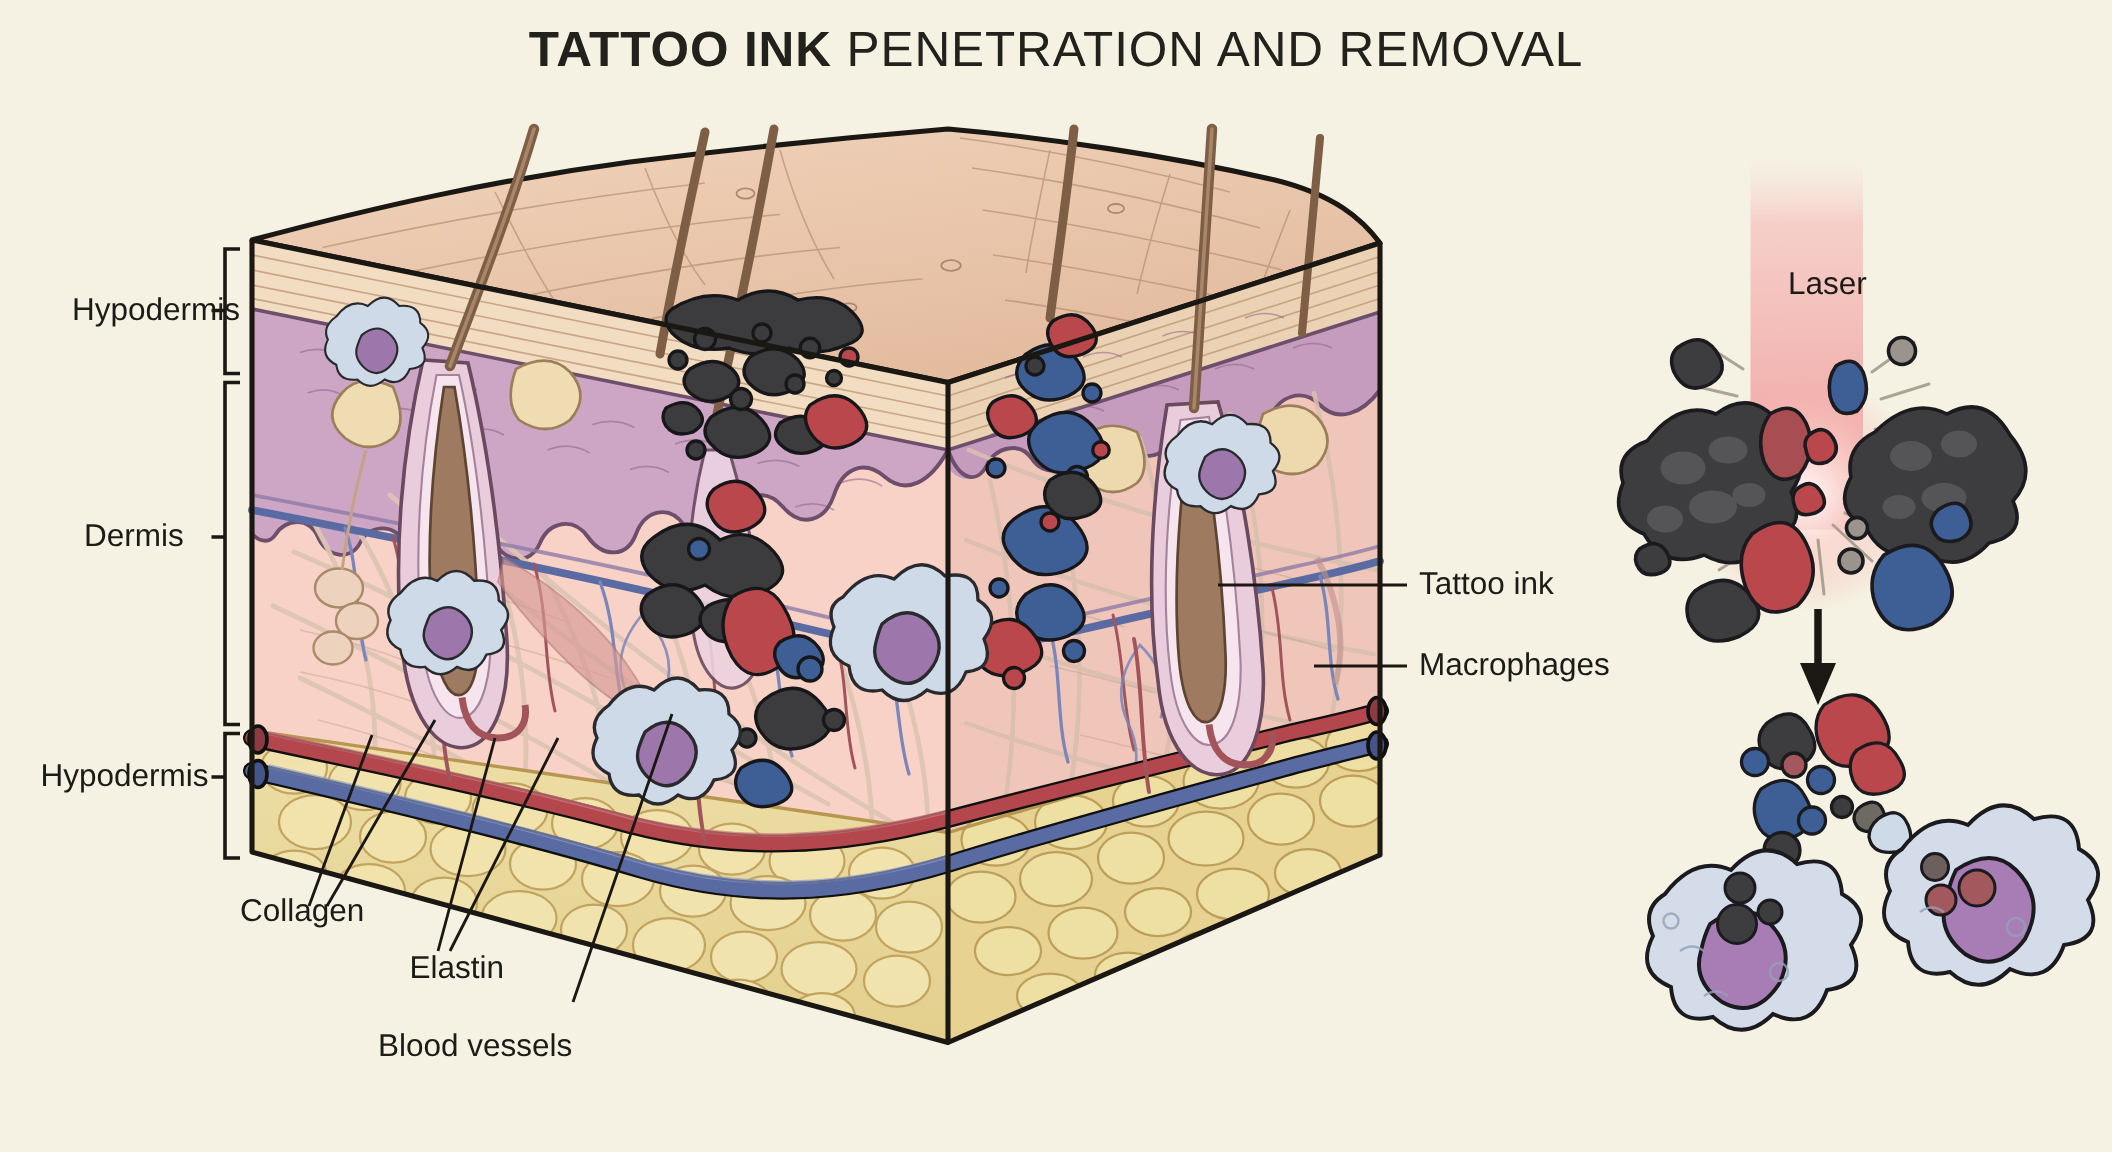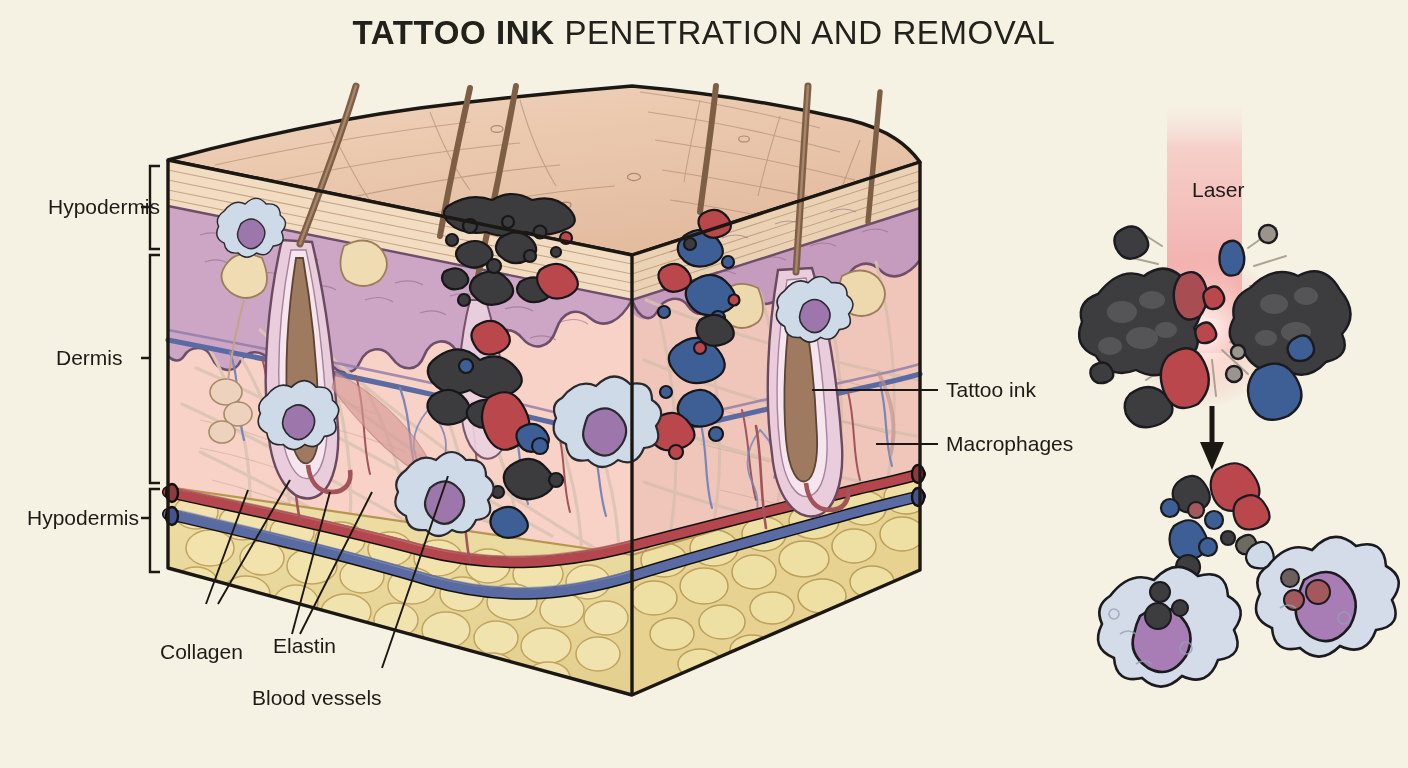--- a/index.html
+++ b/index.html
@@ -635,21 +635,21 @@
         <path d="M1280,608 q8,-6 16,0"></path>
           <circle cx="1344" cy="618" r="6"></circle>
       </g>
     </g>
   </svg>
 
   <div class="lbl" style="left:48px;top:195px;">Hypodermis</div>
   <div class="lbl" style="left:56px;top:346px;text-align:center;">Dermis</div>
   <div class="lbl" style="left:27px;top:506px;">Hypodermis</div>
 
-  <div class="lbl" style="left:160px;top:640px;">Collagen</div>
+  <div class="lbl" style="left:160px;top:596px;">Collagen</div>
   <div class="lbl" style="left:233px;top:634px;margin-left:40px;">Elastin</div>
   <div class="lbl" style="left:252px;top:662px;margin-top:24px;">Blood vessels</div>
 
   <div class="lbl" style="left:946px;top:378px;">Tattoo ink</div>
   <div class="lbl" style="left:946px;top:432px;">Macrophages</div>
 
   <div class="lbl" style="left:1181px;top:178px;margin-left:11px;">Laser</div>
 
 </div>
 

